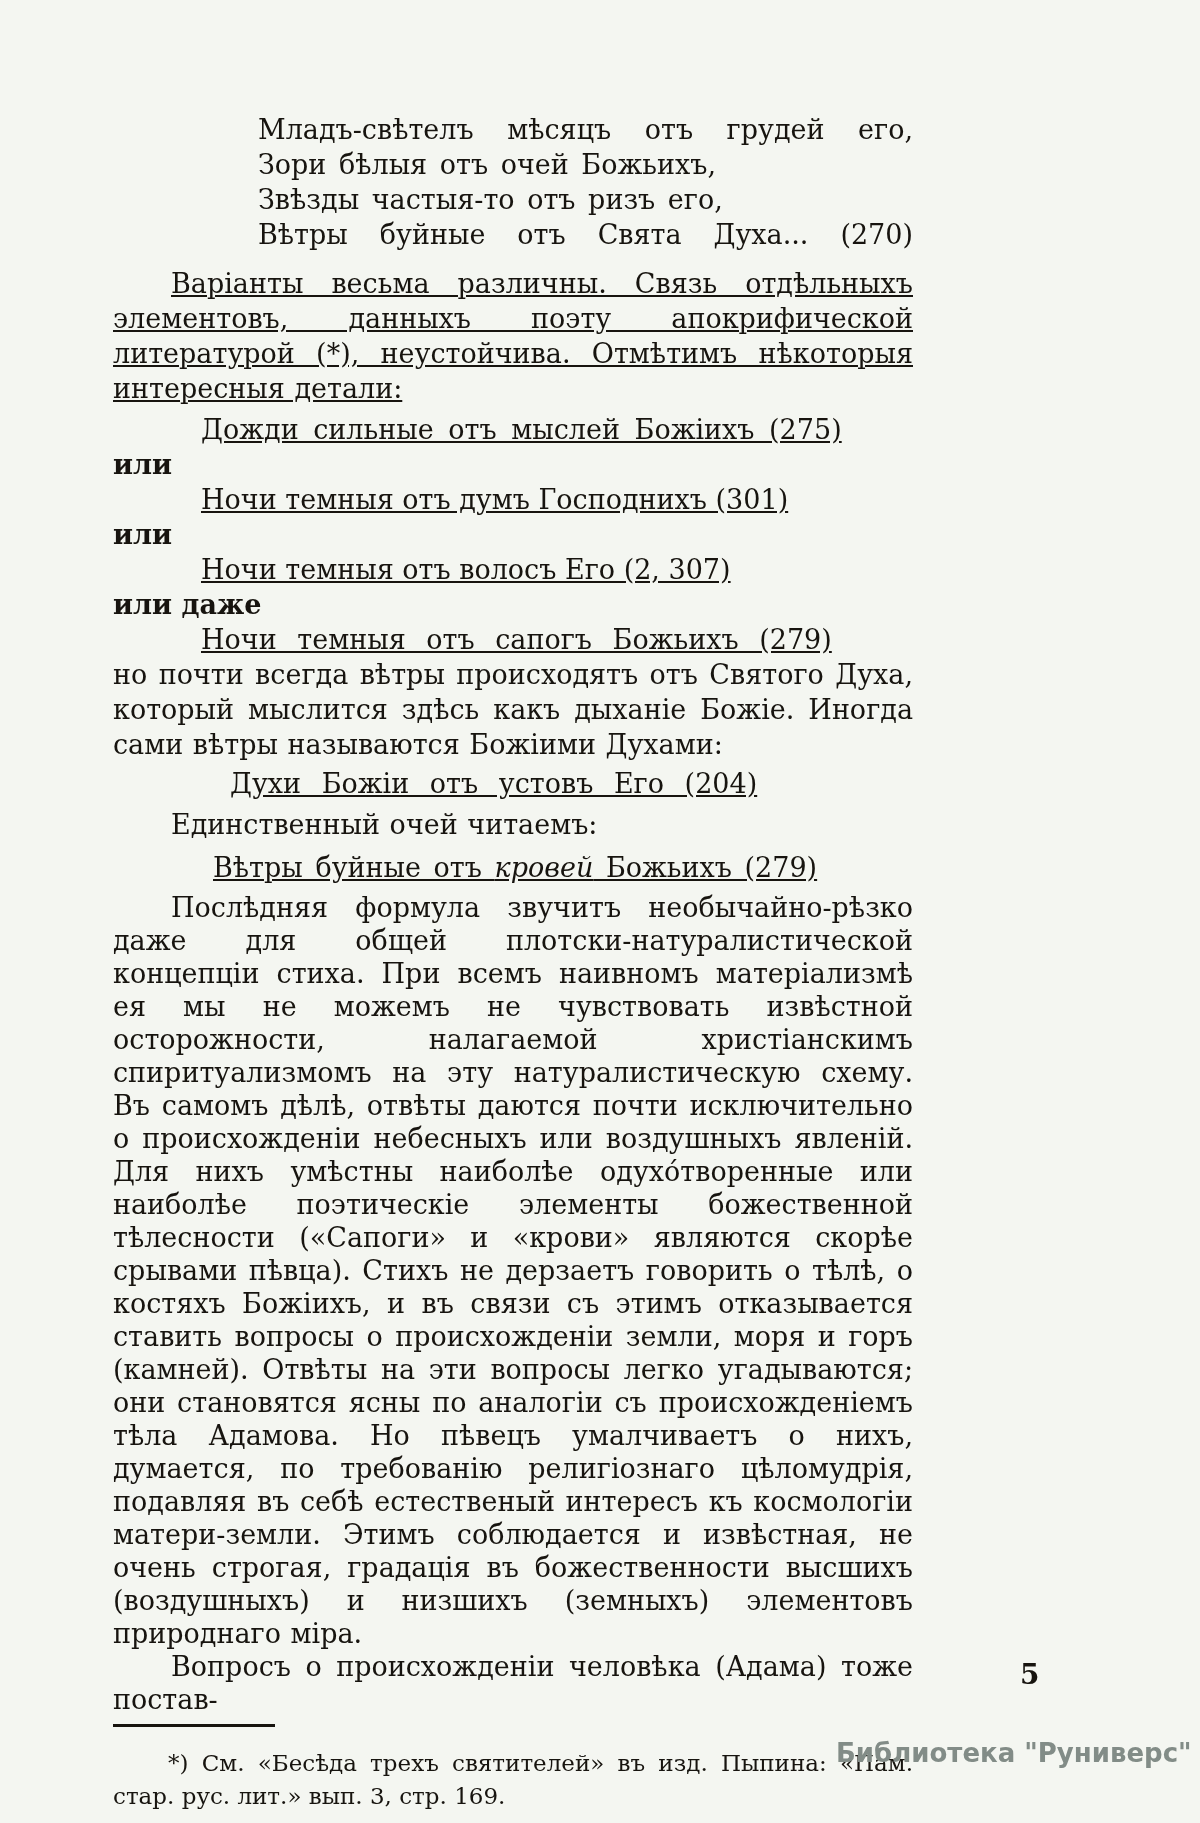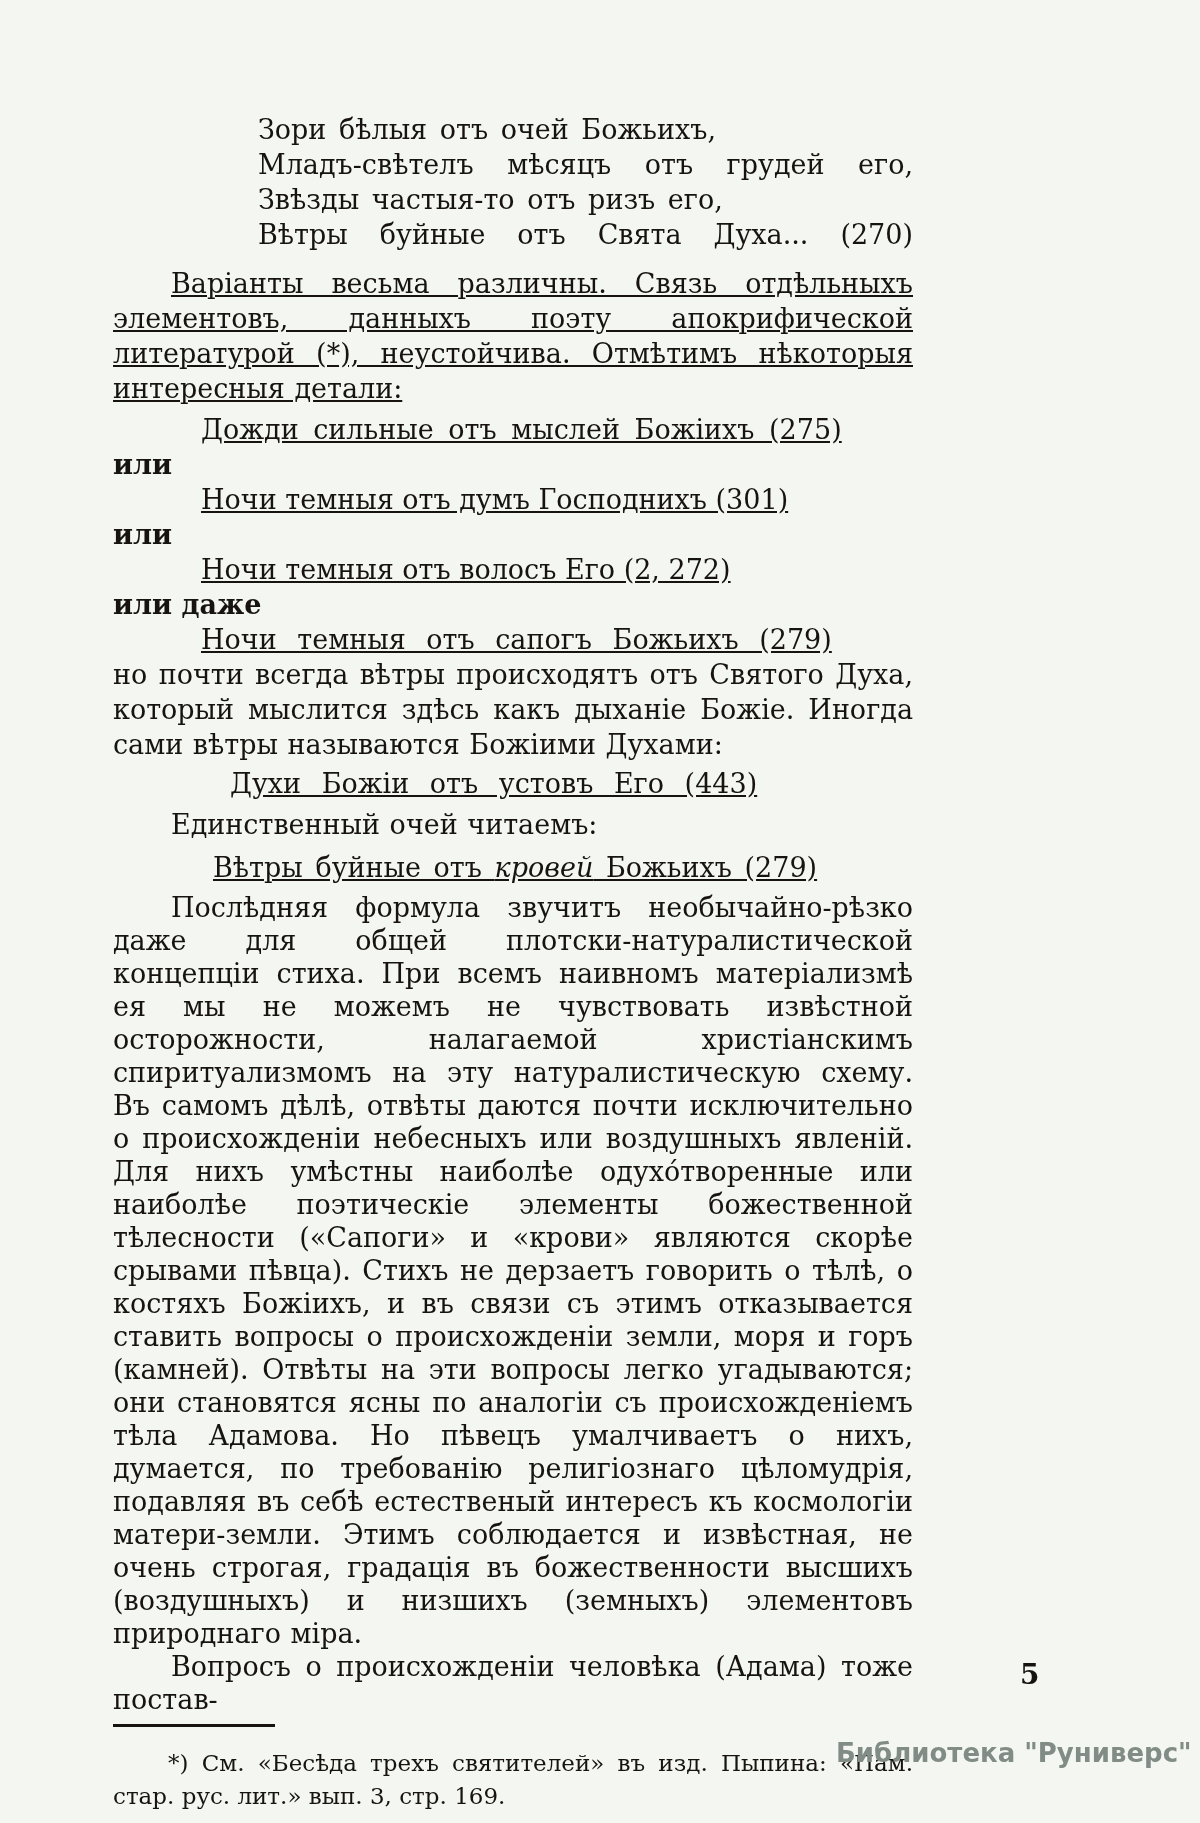--- a/index.html
+++ b/index.html
@@ -58,39 +58,39 @@
     color:#828c87;letter-spacing:0px;white-space:nowrap;
   }
 </style>
 </head>
 <body>
 
 <div class="page">
   <div class="col">
 
     <div id="verse-top">
+      <div class="verse-line stretch">Младъ-свѣтелъ мѣсяцъ отъ грудей его,</div>
       <div class="verse-line">Зори бѣлыя отъ очей Божьихъ,</div>
-      <div class="verse-line stretch">Младъ-свѣтелъ мѣсяцъ отъ грудей его,</div>
       <div class="verse-line">Звѣзды частыя-то отъ ризъ его,</div>
       <div class="verse-line stretch">Вѣтры буйные отъ Свята Духа... (270)</div>
     </div>
 
     <div id="para-variants" class="para">Варіанты весьма различны. Связь отдѣльныхъ элементовъ, данныхъ поэту апокрифической литературой (*), неустойчива. Отмѣтимъ нѣкоторыя интересныя детали:</div>
 
     <div class="quote ws6">Дожди сильные отъ мыслей Божіихъ (275)</div>
     <div class="or-label">или</div>
     <div class="quote">Ночи темныя отъ думъ Господнихъ (301)</div>
     <div class="or-label">или</div>
-    <div class="quote">Ночи темныя отъ волосъ Его (2, 272)</div>
+    <div class="quote">Ночи темныя отъ волосъ Его (2, 307)</div>
     <div class="or-label">или даже</div>
     <div class="quote ws12">Ночи темныя отъ сапогъ Божьихъ (279)</div>
 
     <div class="para no-indent">но почти всегда вѣтры происходятъ отъ Святого Духа, который мыслится здѣсь какъ дыханіе Божіе. Иногда сами вѣтры называются Божіими Духами:</div>
 
-    <div id="quote-spirits" class="quote spirits">Духи Божіи отъ устовъ Его (443)</div>
+    <div id="quote-spirits" class="quote spirits">Духи Божіи отъ устовъ Его (204)</div>
 
     <div id="para-single" class="para">Единственный очей читаемъ:</div>
 
     <div id="quote-blood" class="quote blood"><span>Вѣтры буйные отъ </span><span class="it">кровей</span><span> Божьихъ (279)</span></div>
 
     <div id="para-formula" class="para dense">Послѣдняя формула звучитъ необычайно-рѣзко даже для общей плотски-натуралистической концепціи стиха. При всемъ наивномъ матеріализмѣ ея мы не можемъ не чувствовать извѣстной осторожности, налагаемой христіанскимъ спиритуализмомъ на эту натуралистическую схему. Въ самомъ дѣлѣ, отвѣты даются почти исключительно о происхожденіи небесныхъ или воздушныхъ явленій. Для нихъ умѣстны наиболѣе одухо́творенные или наиболѣе поэтическіе элементы божественной тѣлесности («Сапоги» и «крови» являются скорѣе срывами пѣвца). Стихъ не дерзаетъ говорить о тѣлѣ, о костяхъ Божіихъ, и въ связи съ этимъ отказывается ставить вопросы о происхожденіи земли, моря и горъ (камней). Отвѣты на эти вопросы легко угадываются; они становятся ясны по аналогіи съ происхожденіемъ тѣла Адамова. Но пѣвецъ умалчиваетъ о нихъ, думается, по требованію религіознаго цѣломудрія, подавляя въ себѣ естественый интересъ къ космологіи матери-земли. Этимъ соблюдается и извѣстная, не очень строгая, градація въ божественности высшихъ (воздушныхъ) и низшихъ (земныхъ) элементовъ природнаго міра.</div>
 
     <div class="para dense last-stretch">Вопросъ о происхожденіи человѣка (Адама) тоже постав-</div>
 
     <div class="footnote-rule"></div>

